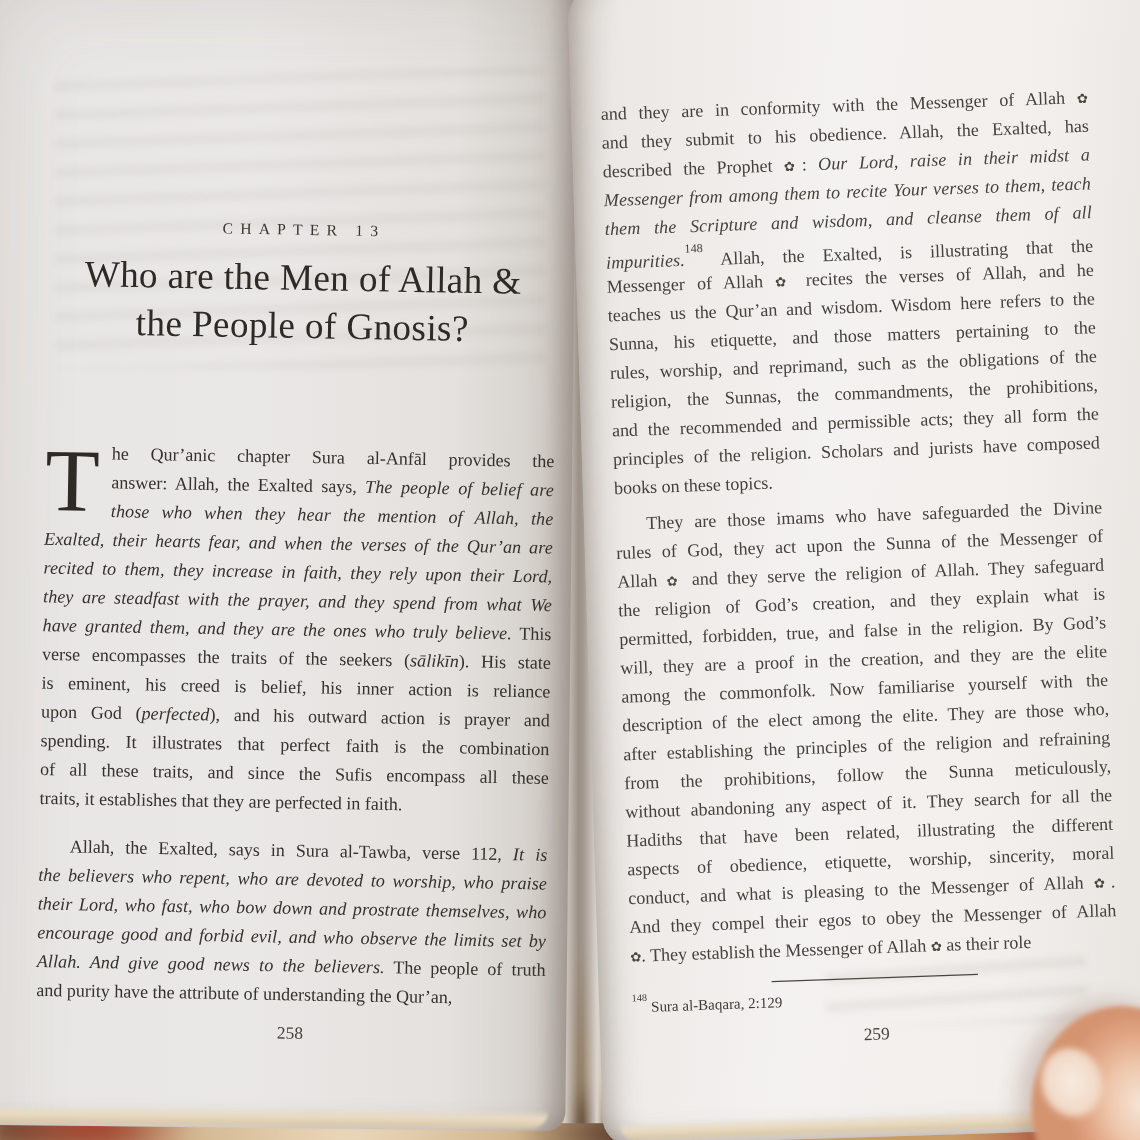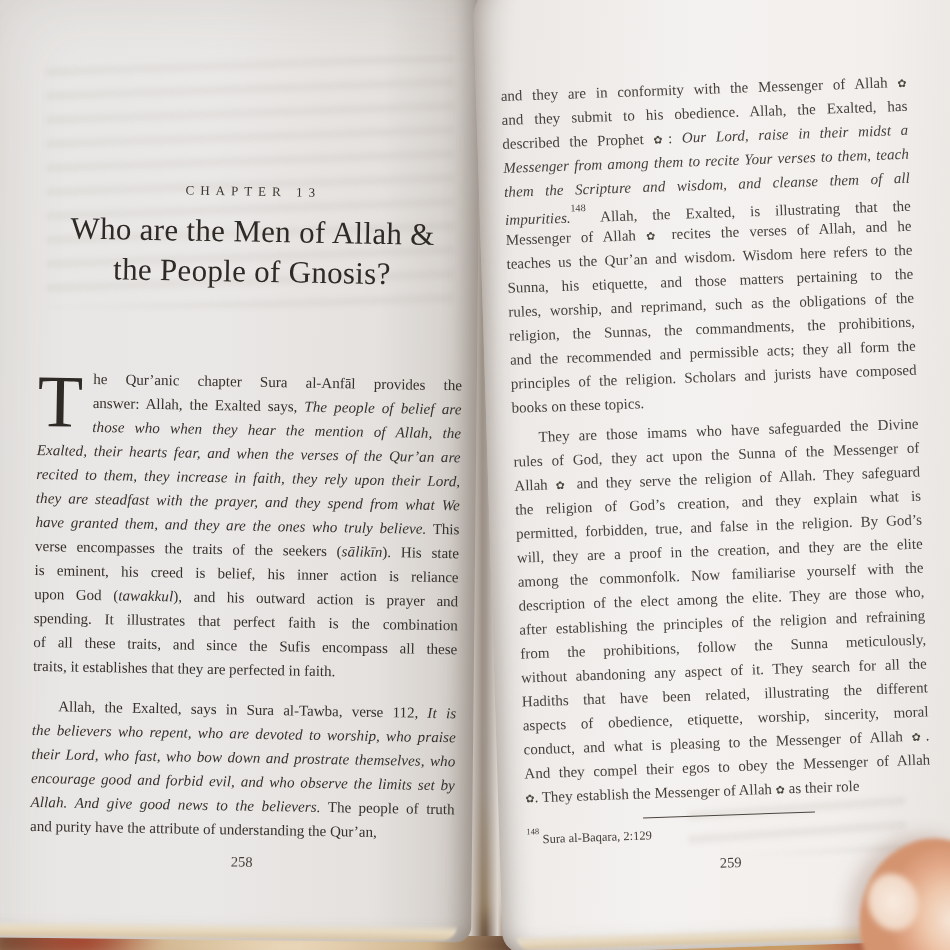--- a/index.html
+++ b/index.html
@@ -123,21 +123,21 @@
         <span class="dropcap">T</span>
         <div class="tline" style="">he Qur’anic chapter Sura al-Anfāl provides the</div>
         <div class="tline" style="">answer: Allah, the Exalted says, <i>The people of belief are</i></div>
         <div class="tline" style=""><i>those who when they hear the mention of Allah, the</i></div>
         <div class="tline" style=""><i>Exalted, their hearts fear, and when the verses of the Qur’an are</i></div>
         <div class="tline" style=""><i>recited to them, they increase in faith, they rely upon their Lord,</i></div>
         <div class="tline" style=""><i>they are steadfast with the prayer, and they spend from what We</i></div>
         <div class="tline" style=""><i>have granted them, and they are the ones who truly believe.</i> This</div>
         <div class="tline" style="">verse encompasses the traits of the seekers (<i>sālikīn</i>). His state</div>
         <div class="tline" style="">is eminent, his creed is belief, his inner action is reliance</div>
-        <div class="tline" style="">upon God (<i>tawakkul</i>), and his outward action is prayer and</div>
+        <div class="tline" style="">upon God (<i>perfected</i>), and his outward action is prayer and</div>
         <div class="tline" style="">spending. It illustrates that perfect faith is the combination</div>
         <div class="tline" style="">of all these traits, and since the Sufis encompass all these</div>
         <div class="tline tlast" style="">traits, it establishes that they are perfected in faith.</div>
       </div>
 
     <div class="para p2-left indent-first">
         <div class="tline" style="">Allah, the Exalted, says in Sura al-Tawba, verse 112, <i>It is</i></div>
         <div class="tline" style=""><i>the believers who repent, who are devoted to worship, who praise</i></div>
         <div class="tline" style=""><i>their Lord, who fast, who bow down and prostrate themselves, who</i></div>
         <div class="tline" style=""><i>encourage good and forbid evil, and who observe the limits set by</i></div>

